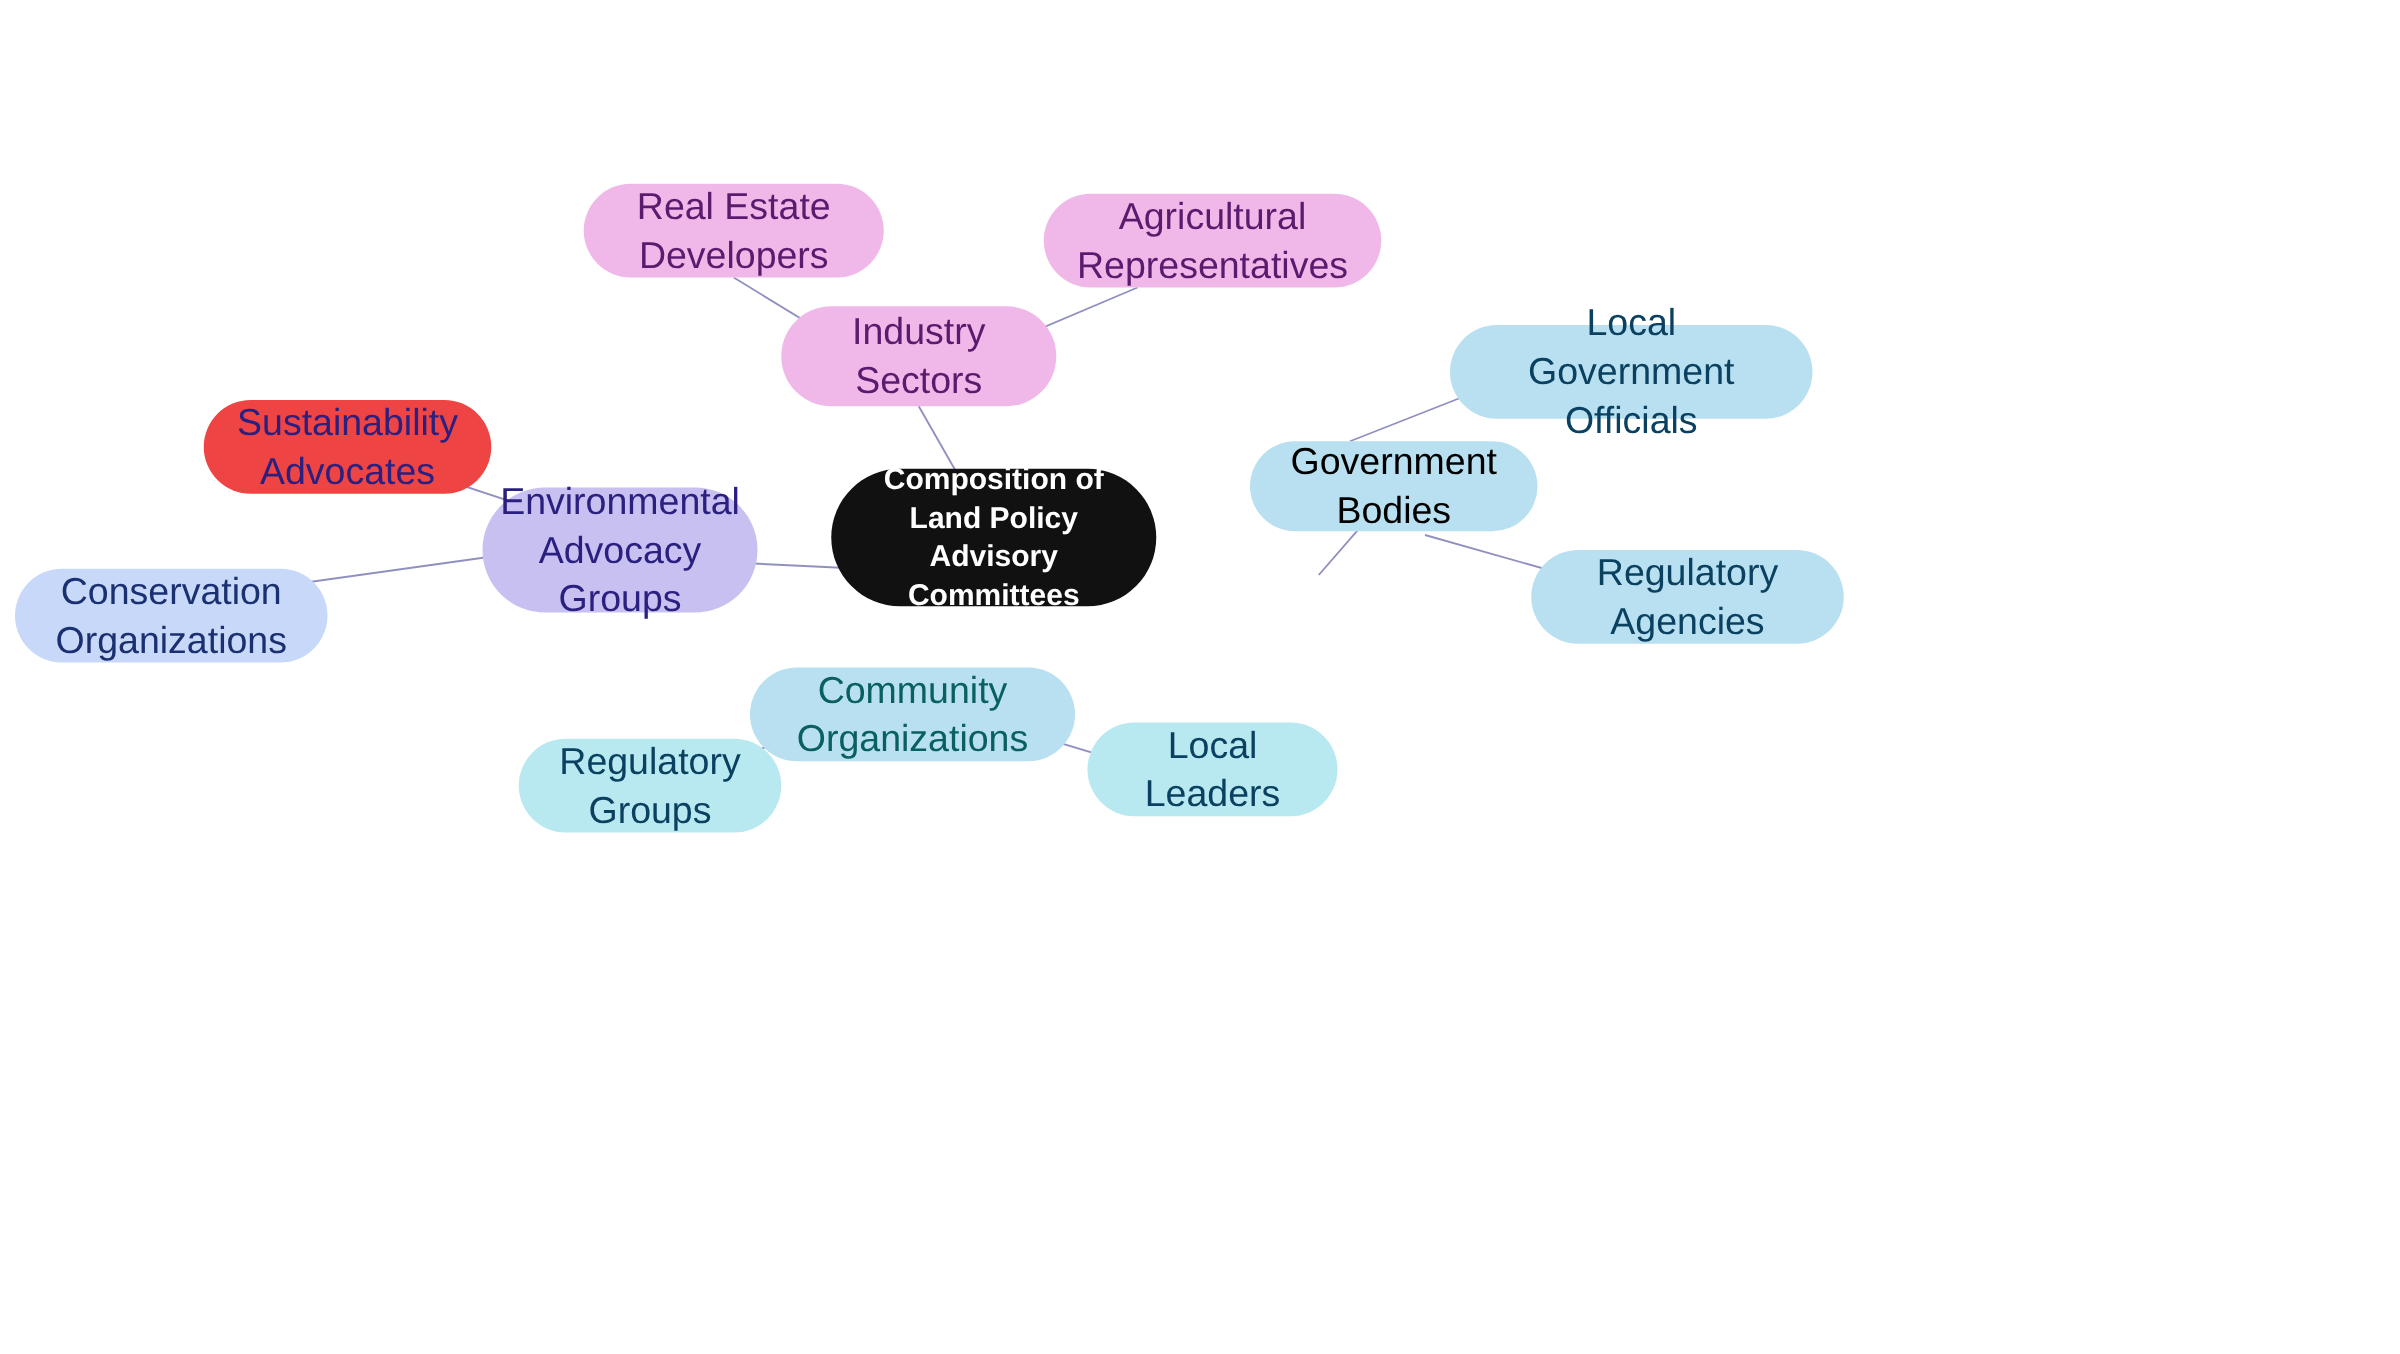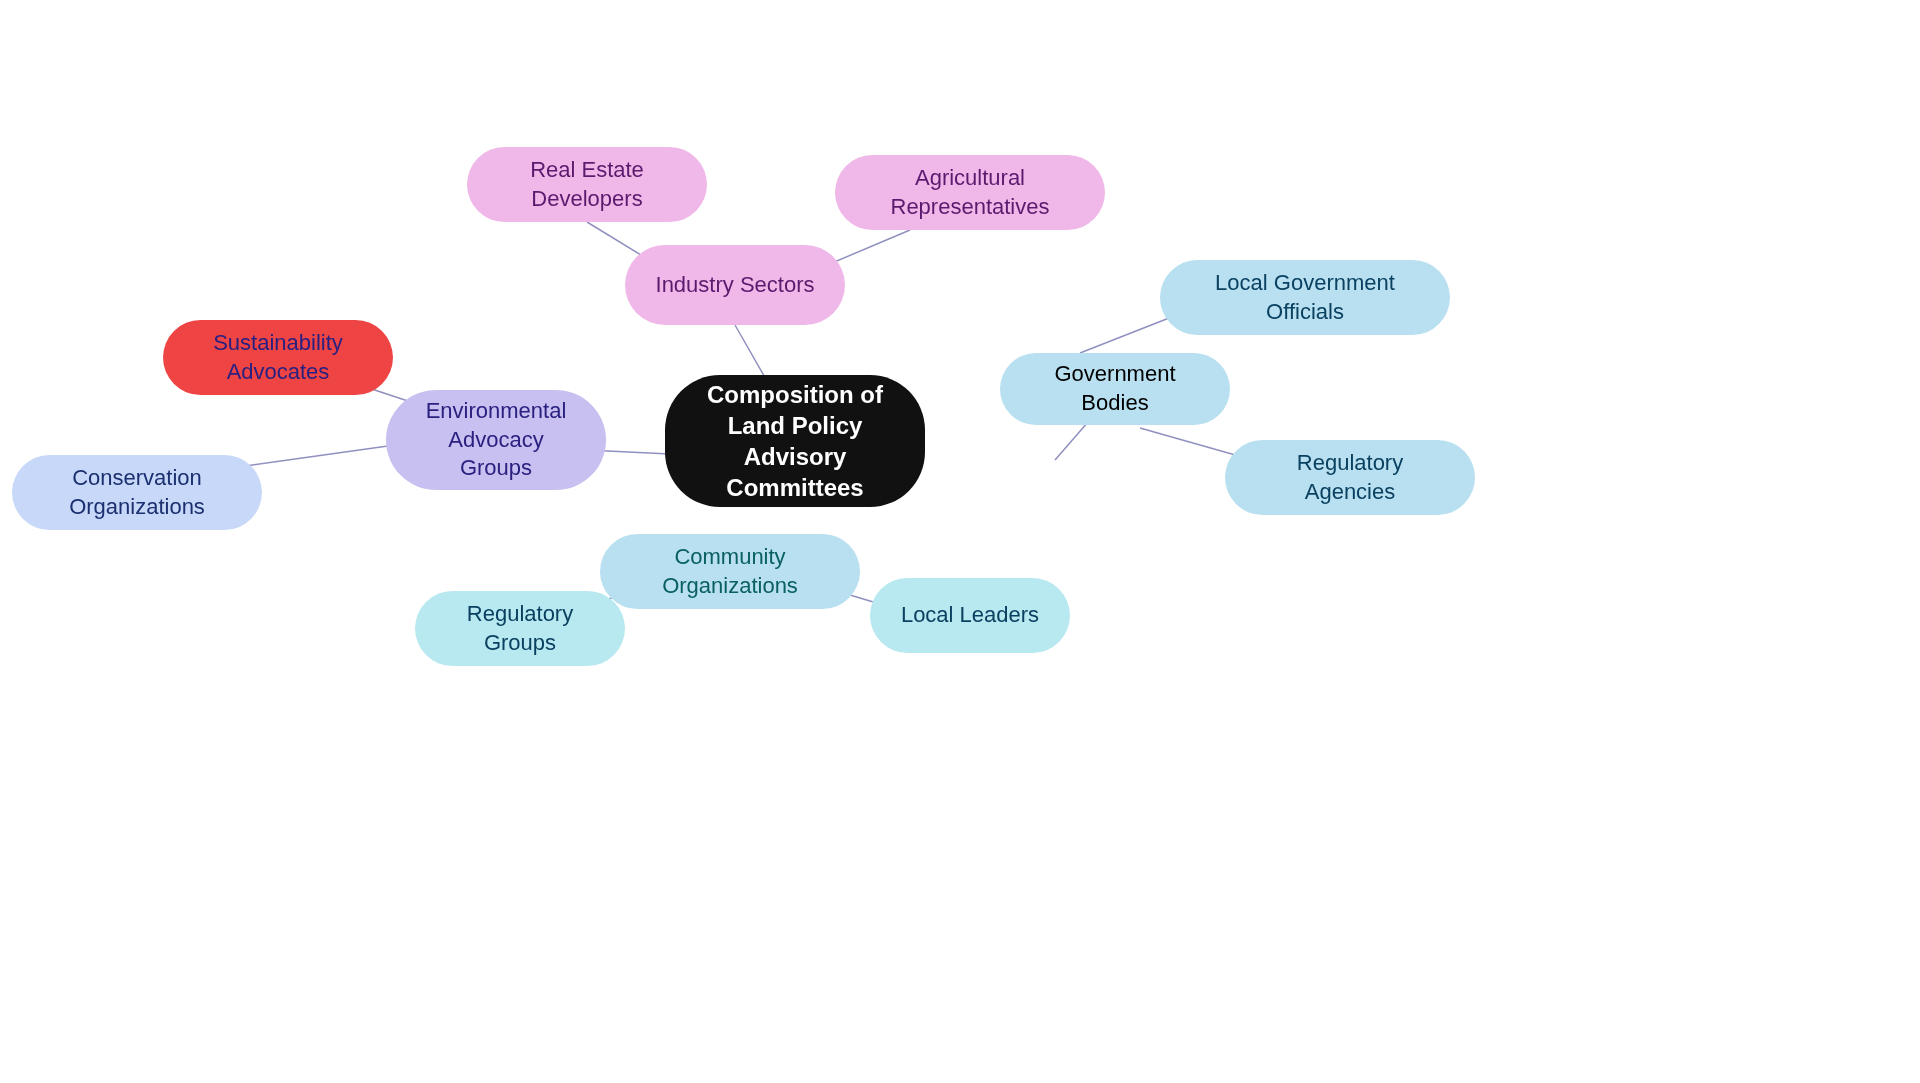--- a/index.html
+++ b/index.html
@@ -20,21 +20,21 @@
       pointer-events: none;
     }
 
     .node {
       position: absolute;
       border-radius: 50px;
       display: flex;
       align-items: center;
       justify-content: center;
       text-align: center;
-      font-size: 22px;
+      font-size: 30px;
       font-weight: 400;
       padding: 16px 28px;
       cursor: default;
       line-height: 1.3;
     }
 
     .node-center {
       background: #111111;
       color: #ffffff;
       font-size: 24px;
@@ -151,21 +151,21 @@
 
   <line x1="1080" y1="353" x2="1220" y2="298" stroke="#9090c0" stroke-width="1.5"></line>
 
   <line x1="1140" y1="428" x2="1260" y2="462" stroke="#9090c0" stroke-width="1.5"></line>
 
   <line x1="665" y1="580" x2="520" y2="629" stroke="#9090c0" stroke-width="1.5"></line>
 
   <line x1="800" y1="580" x2="920" y2="616" stroke="#9090c0" stroke-width="1.5"></line>
 </svg>
 
-<div class="node node-center" style="left: 665px; top: 375px; width: 260px; height: 132px;">
+<div class="node node-center" style="left: 665px; top: 375px; width: 260px; height: 110px;">
   <span>Composition of Land Policy Advisory Committees</span>
 </div>
 
 <div class="node node-industry" style="left: 625px; top: 245px;">
   <span>Industry Sectors</span>
 </div>
 
 <div class="node node-real-estate" style="left: 467px; top: 147px;">
   <span>Real Estate Developers</span>
 </div>

